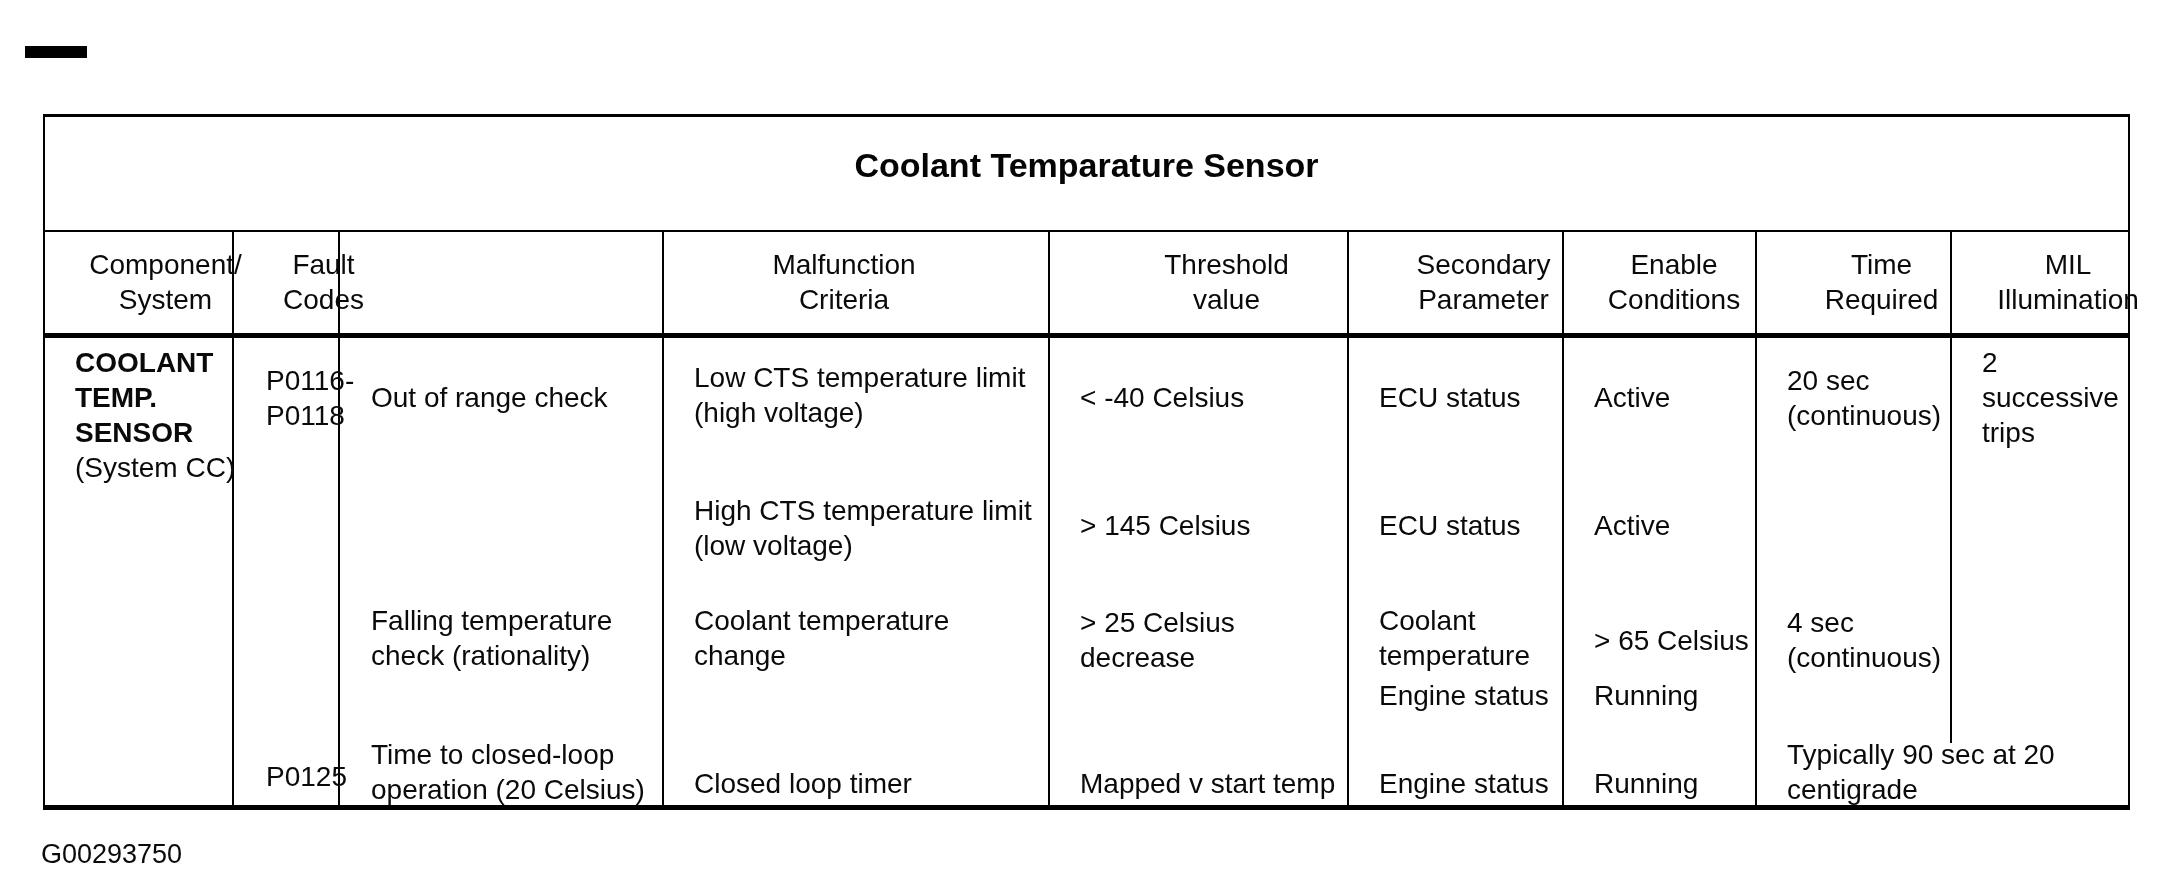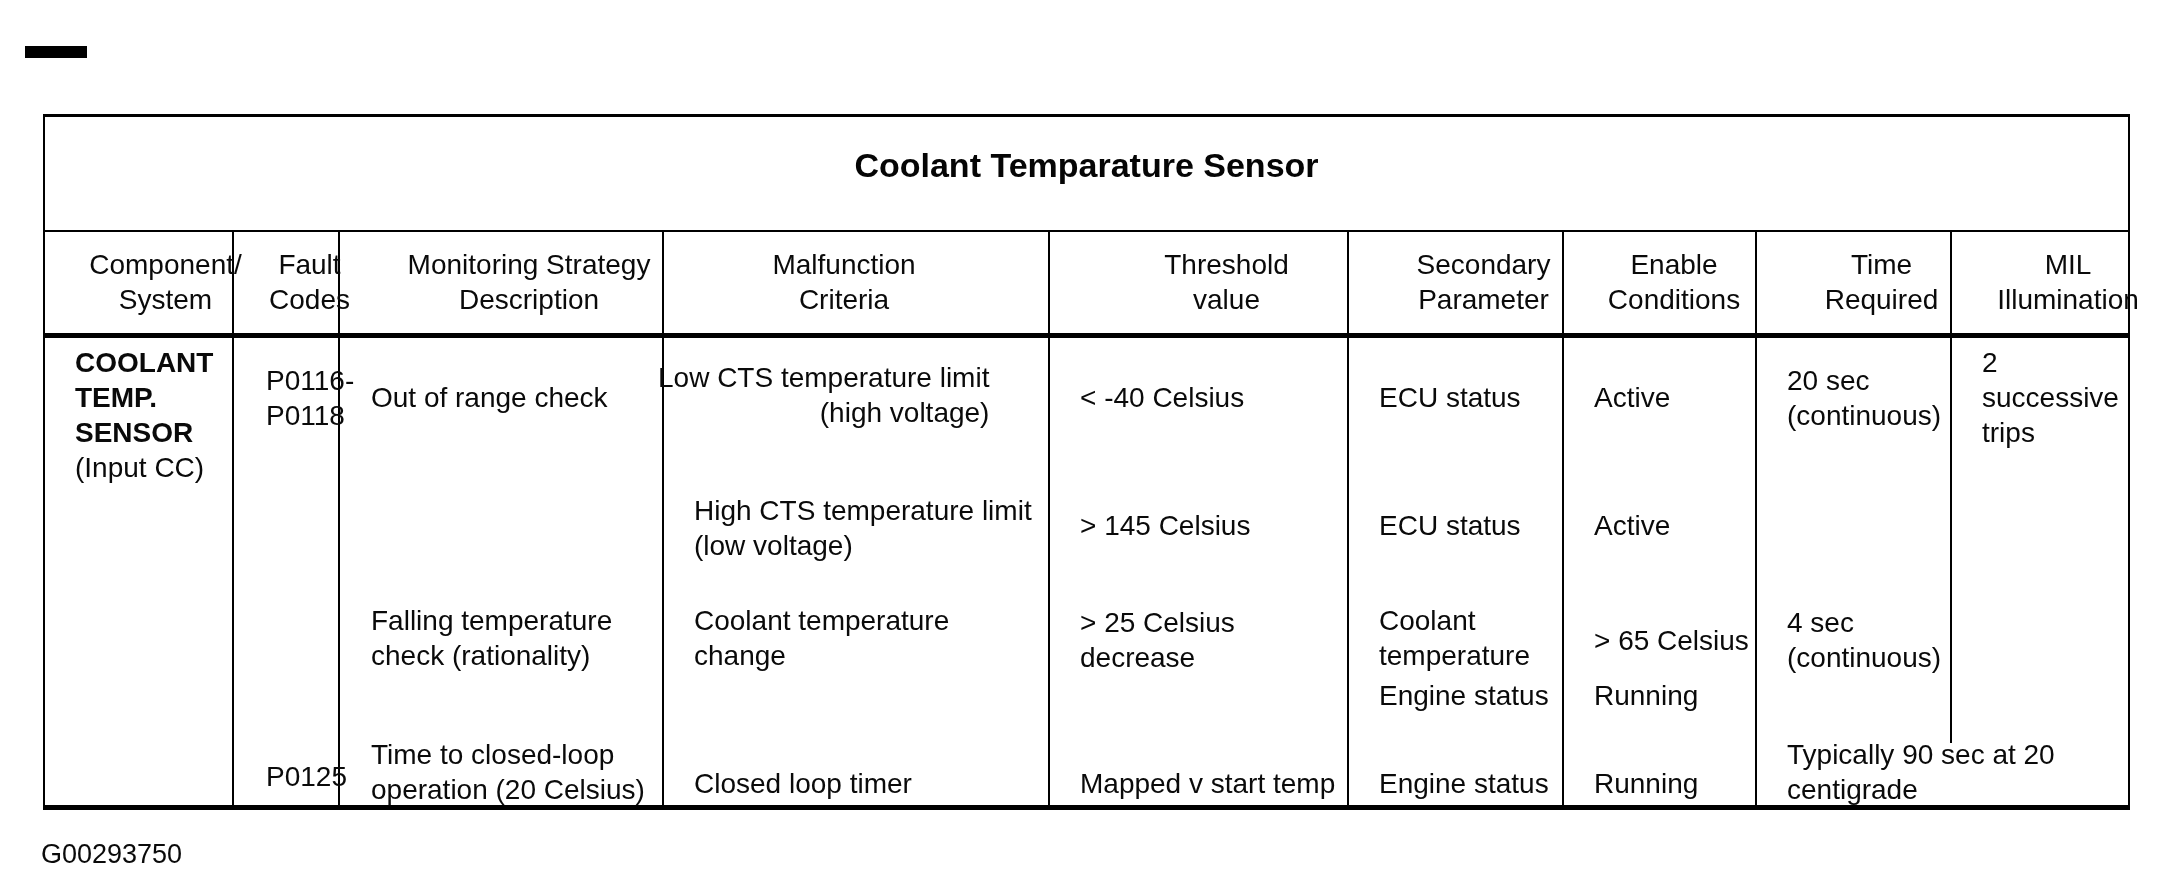--- a/index.html
+++ b/index.html
@@ -68,46 +68,44 @@
   <div class="v-line" style="left:1048px; top:190px; width:2px; height:580px;"></div>
   <div class="v-line" style="left:1347px; top:190px; width:2px; height:580px;"></div>
   <div class="v-line" style="left:1562px; top:190px; width:2px; height:580px;"></div>
   <div class="v-line" style="left:1755px; top:190px; width:2px; height:580px;"></div>
   <div class="v-line" style="left:1950px; top:190px; width:2px; height:513px;"></div>
 
   <div class="title-cell">Coolant Temparature Sensor</div>
 
   <div class="cell hdr" style="left:45px;  top:207px; width:185px;">Component/
 System</div>
-  <div class="cell hdr" style="left:220px; top:207px; width:123px;">Fault
+  <div class="cell hdr" style="left:234px; top:207px; width:123px;">Fault
 Codes</div>
-  <div class="cell hdr" style="left:340px; top:207px; width:322px;">Monitoring Strategy
-Description</div>
   <div class="cell hdr" style="left:664px; top:207px; width:304px;">Malfunction
 Criteria</div>
   <div class="cell hdr" style="left:1050px; top:207px; width:297px;">Threshold
 value</div>
   <div class="cell hdr" style="left:1349px; top:207px; width:213px;">Secondary
 Parameter</div>
   <div class="cell hdr" style="left:1564px; top:207px; width:164px;">Enable
 Conditions</div>
   <div class="cell hdr" style="left:1952px; top:207px; width:176px;">MIL
 Illumination</div>
   <div class="cell hdr" style="left:1757px; top:207px; width:193px;">Time
 Required</div>
 
   <div class="cell bold" style="left:47px; top:305px;">COOLANT
 TEMP.
 SENSOR</div>
-  <div class="cell" style="left:47px; top:410px;">(Input CC)</div>
+  <div class="cell" style="left:47px; top:410px;">(System CC)</div>
 
   <div class="cell" style="left:238px;  top:323px;">P0116-
 P0118</div>
   <div class="cell" style="left:343px;  top:340px;">Out of range check</div>
-  <div class="cell" style="left:630px;  top:320px;text-align:right;">Low CTS temperature limit
+  <div class="cell" style="left:666px;  top:320px;">Low CTS temperature limit
 (high voltage)</div>
   <div class="cell" style="left:1052px; top:340px;">&lt; -40 Celsius</div>
   <div class="cell" style="left:1351px; top:340px;">ECU status</div>
   <div class="cell" style="left:1566px; top:340px;">Active</div>
   <div class="cell" style="left:1759px; top:323px;">20 sec
 (continuous)</div>
   <div class="cell" style="left:1954px; top:305px;">2
 successive
 trips</div>
 

